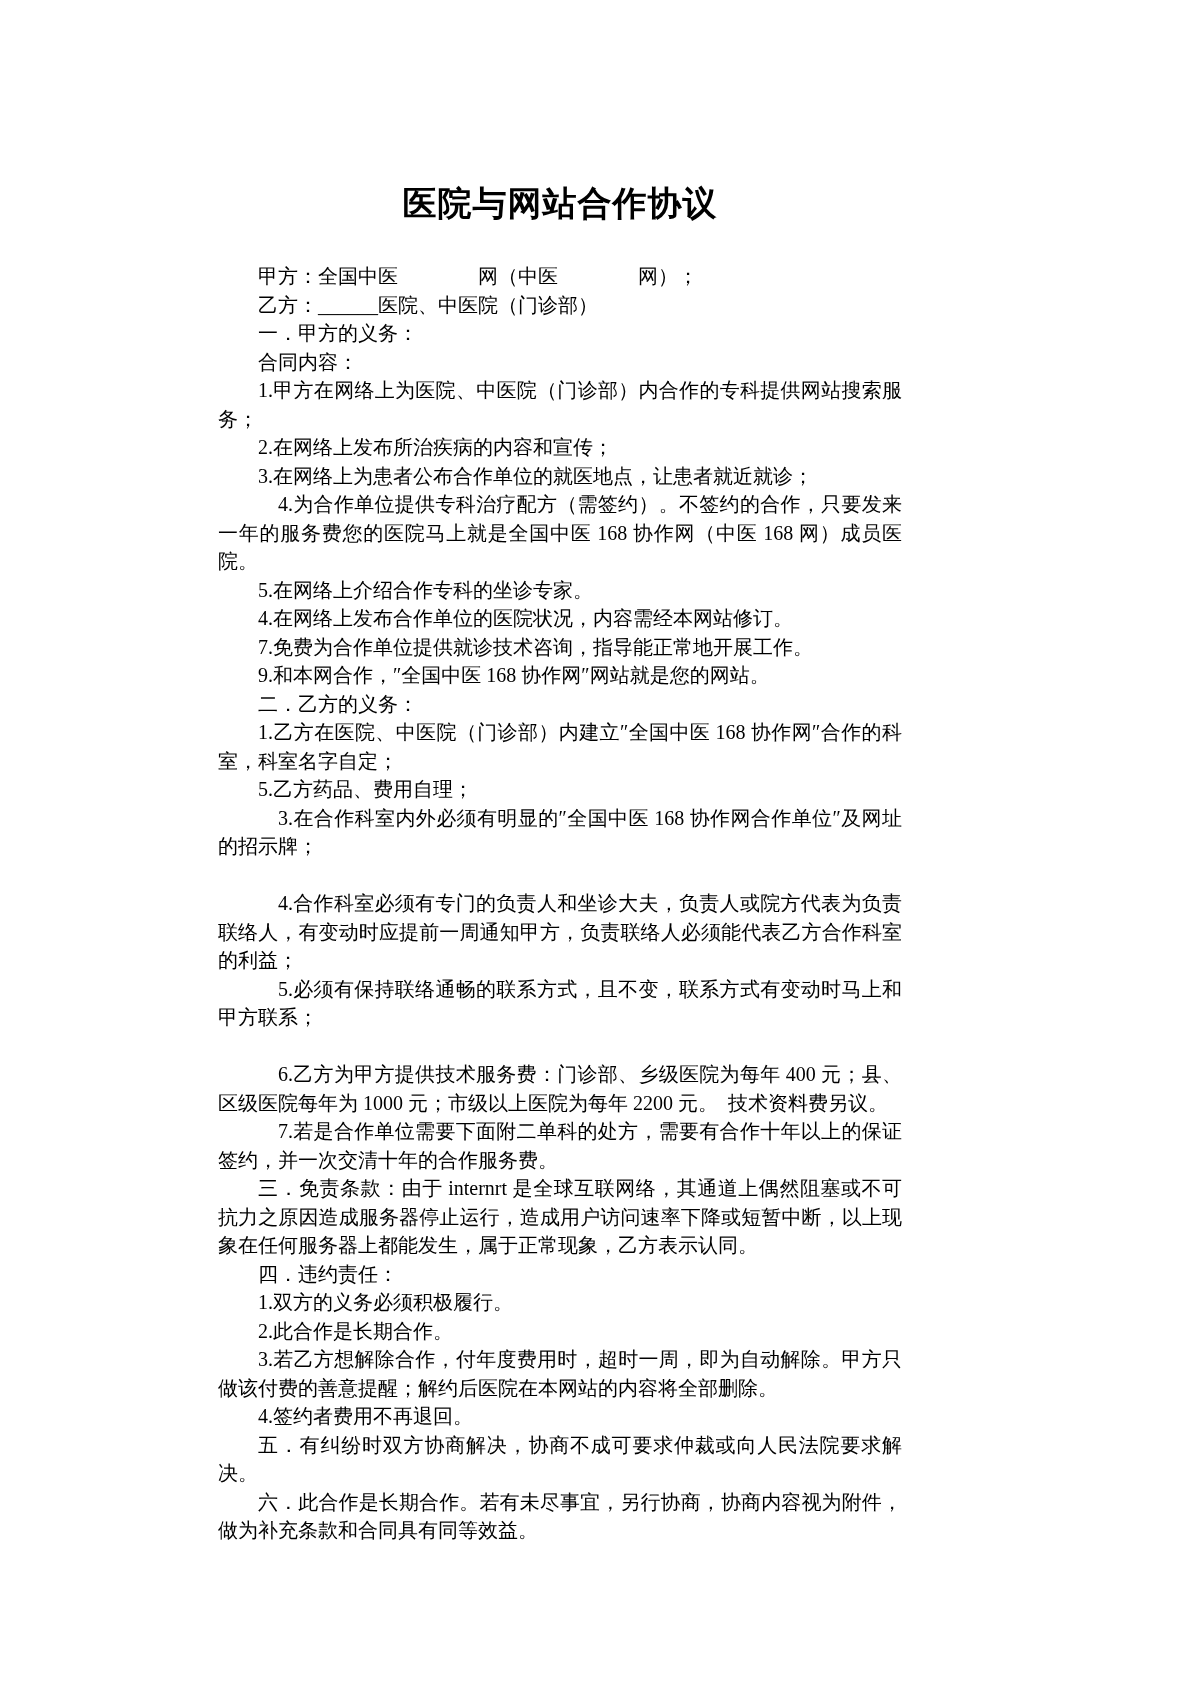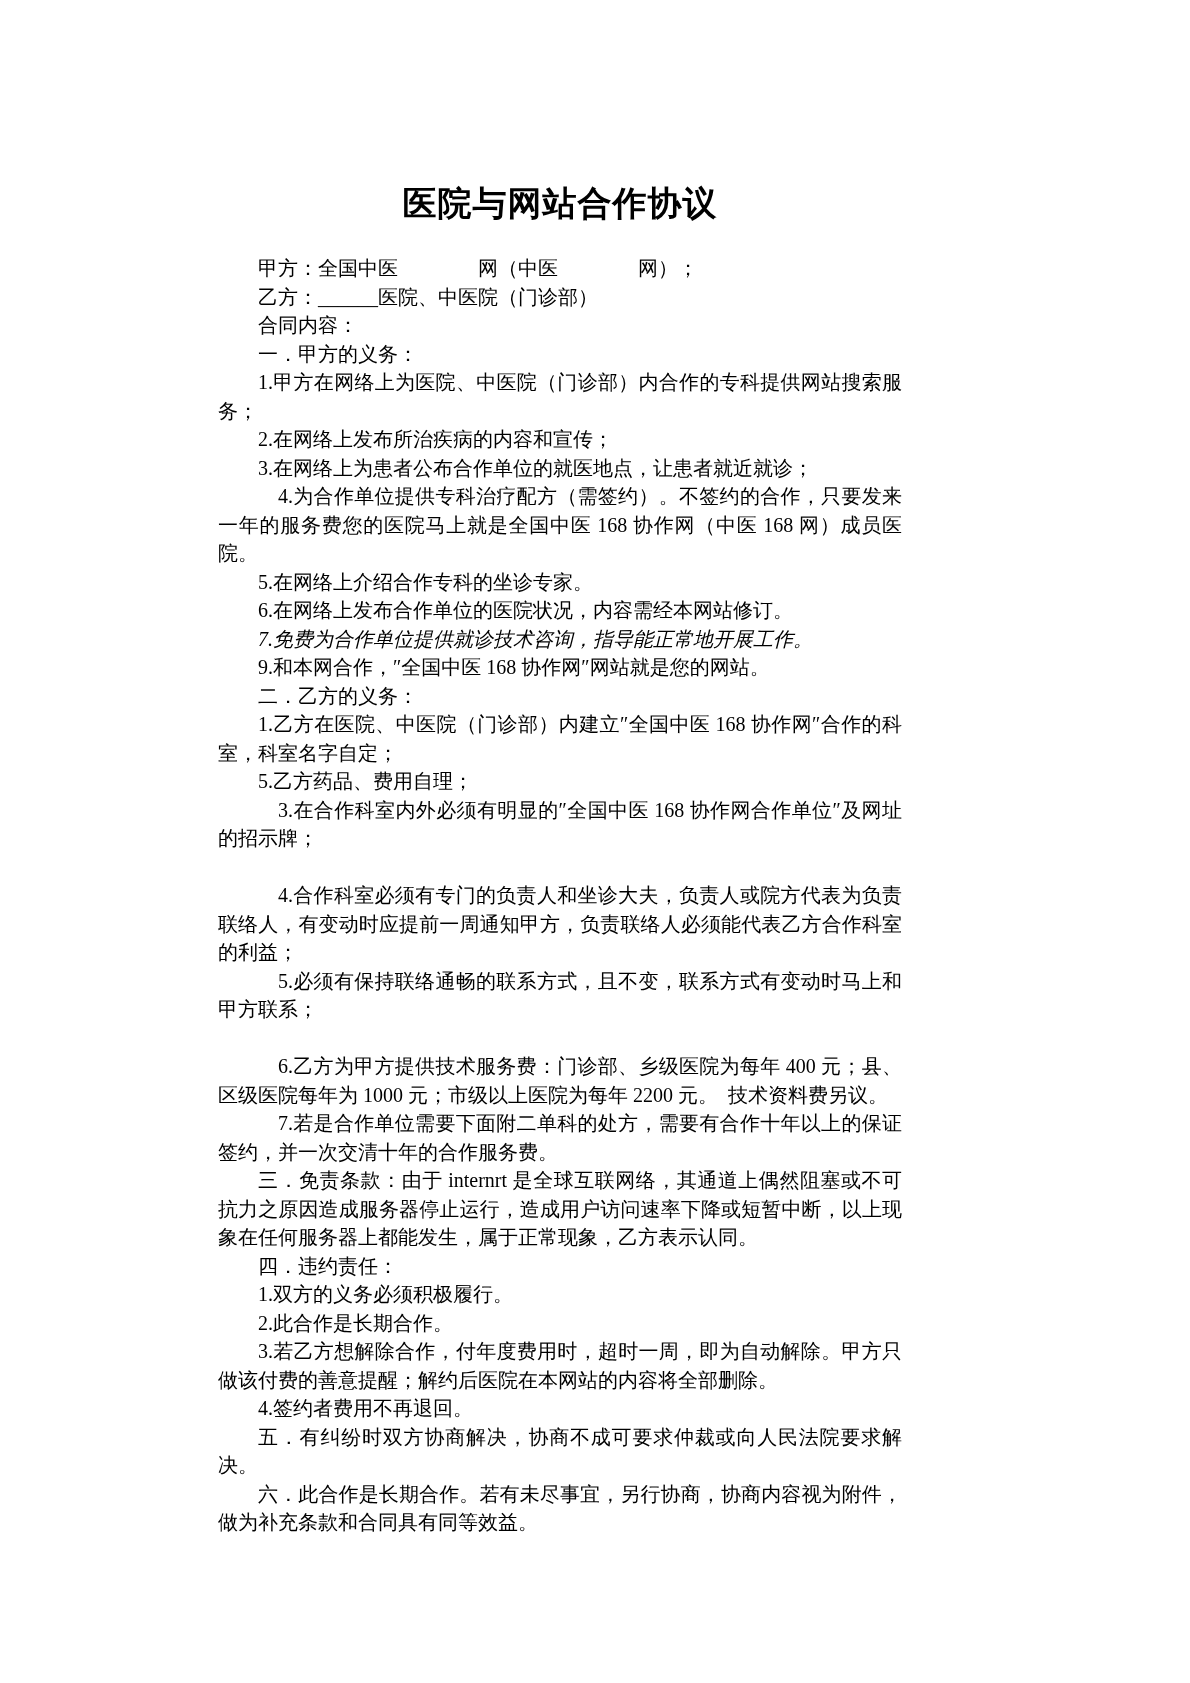--- a/index.html
+++ b/index.html
@@ -21,21 +21,21 @@
   }
   .title {
     margin: 0;
     text-align: center;
     font-size: 34px;
     font-weight: bold;
     letter-spacing: 1px;
     line-height: 44px;
   }
   .doc-body {
-    margin-top: 28px;
+    margin-top: 36px;
     font-size: 20px;
     line-height: 28.5px;
     text-align: justify;
   }
   .para {
     margin: 0;
     white-space: pre-wrap;
     word-break: break-all;
   }
   .para.blank {
@@ -43,29 +43,29 @@
   }
 </style>
 </head>
 <body>
 
 <div class="page">
   <h1 class="title">医院与网站合作协议</h1>
   <div class="doc-body">
       <p class="para" style="text-indent: 2em;">甲方：全国中医　　　　网（中医　　　　网）；</p>
       <p class="para" style="text-indent: 2em;">乙方：______医院、中医院（门诊部）</p>
+      <p class="para" style="text-indent: 2em;">一．甲方的义务：</p>
       <p class="para" style="text-indent: 2em;">合同内容：</p>
-      <p class="para" style="text-indent: 2em;">一．甲方的义务：</p>
       <p class="para" style="text-indent: 2em;">1.甲方在网络上为医院、中医院（门诊部）内合作的专科提供网站搜索服务；</p>
       <p class="para" style="text-indent: 2em;">2.在网络上发布所治疾病的内容和宣传；</p>
       <p class="para" style="text-indent: 2em;">3.在网络上为患者公布合作单位的就医地点，让患者就近就诊；</p>
       <p class="para" style="text-indent: 3em;">4.为合作单位提供专科治疗配方（需签约）。不签约的合作，只要发来一年的服务费您的医院马上就是全国中医 168 协作网（中医 168 网）成员医院。</p>
       <p class="para" style="text-indent: 2em;">5.在网络上介绍合作专科的坐诊专家。</p>
-      <p class="para" style="text-indent: 2em;">6.在网络上发布合作单位的医院状况，内容需经本网站修订。</p>
-      <p class="para" style="text-indent: 2em; font-style: italic;">7.免费为合作单位提供就诊技术咨询，指导能正常地开展工作。</p>
+      <p class="para" style="text-indent: 2em;">4.在网络上发布合作单位的医院状况，内容需经本网站修订。</p>
+      <p class="para" style="text-indent: 2em;">7.免费为合作单位提供就诊技术咨询，指导能正常地开展工作。</p>
       <p class="para" style="text-indent: 2em;">9.和本网合作，″全国中医 168 协作网″网站就是您的网站。</p>
       <p class="para" style="text-indent: 2em;">二．乙方的义务：</p>
       <p class="para" style="text-indent: 2em;">1.乙方在医院、中医院（门诊部）内建立″全国中医 168 协作网″合作的科室，科室名字自定；</p>
       <p class="para" style="text-indent: 2em;">5.乙方药品、费用自理；</p>
       <p class="para" style="text-indent: 3em;">3.在合作科室内外必须有明显的″全国中医 168 协作网合作单位″及网址的招示牌；</p>
       <p class="para blank" style="text-indent: 0em;"></p>
       <p class="para" style="text-indent: 3em;">4.合作科室必须有专门的负责人和坐诊大夫，负责人或院方代表为负责联络人，有变动时应提前一周通知甲方，负责联络人必须能代表乙方合作科室的利益；</p>
       <p class="para" style="text-indent: 3em;">5.必须有保持联络通畅的联系方式，且不变，联系方式有变动时马上和甲方联系；</p>
       <p class="para blank" style="text-indent: 0em;"></p>
       <p class="para" style="text-indent: 3em;">6.乙方为甲方提供技术服务费：门诊部、乡级医院为每年 400 元；县、区级医院每年为 1000 元；市级以上医院为每年 2200 元。  技术资料费另议。</p>

